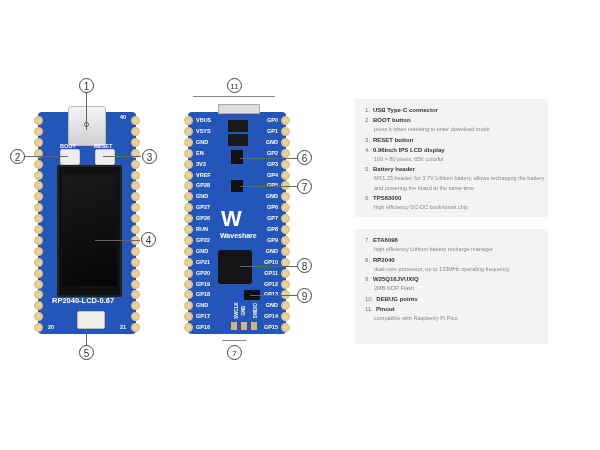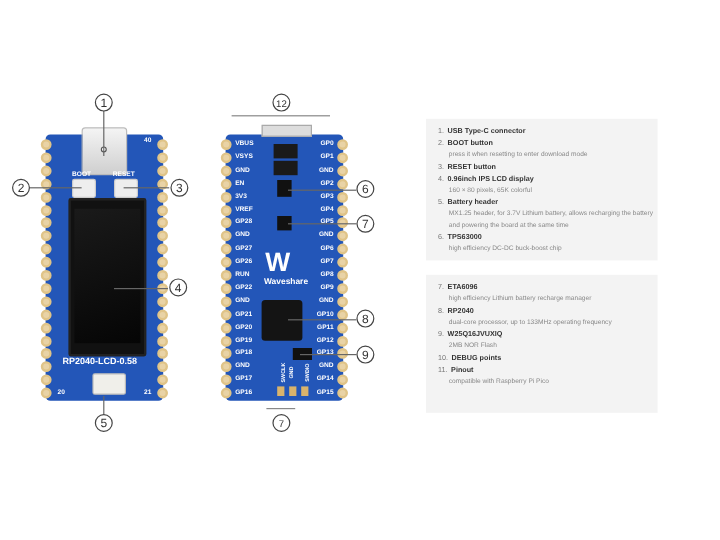--- a/index.html
+++ b/index.html
@@ -69,21 +69,21 @@
   <div class="dot" style="left:46px;top:10px;"></div>
   <span class="pin-label" style="left:82px;top:2px;">40</span>
 
   <span class="pin-label" style="left:22px;top:31px;">BOOT</span>
   <span class="pin-label" style="left:56px;top:31px;">RESET</span>
   <div style="position:absolute;left:22px;top:37px;width:18px;height:14px;background:#eee;border:1px solid #ccc;border-radius:2px;"></div>
   <div style="position:absolute;left:57px;top:37px;width:18px;height:14px;background:#eee;border:1px solid #ccc;border-radius:2px;"></div>
 
   <div style="position:absolute;left:19px;top:53px;width:61px;height:128px;background:#111;border:2px solid #222;border-radius:2px;"></div>
   <div style="position:absolute;left:24px;top:62px;width:55px;height:112px;background:linear-gradient(160deg,#1a1a1a,#050505);"></div>
-  <span class="pin-label" style="left:14px;top:184px;font-size:7.5px;">RP2040-LCD-0.58</span>
+  <span class="pin-label" style="left:14px;top:184px;font-size:7.5px;">RP2040-LCD-0.67</span>
 
   <div style="position:absolute;left:39px;top:199px;width:26px;height:16px;background:#f0efea;border:1px solid #bbb;border-radius:2px;"></div>
   <span class="pin-label" style="left:10px;top:212px;">20</span>
   <span class="pin-label" style="left:82px;top:212px;">21</span>
 </div>
 
 <div class="board" style="left:188px;top:112px;width:98px;height:222px;">
   <div id="right-pads-l">
       <div class="pad" style="left: -4px; top: 4px;"></div>
       <div class="pad" style="left: -4px; top: 14.9px;"></div>
@@ -201,21 +201,21 @@
 <div class="line" style="left:240px;top:186px;width:57px;height:1px;background:#666;"></div>
 <div class="line" style="left:240px;top:266px;width:57px;height:1px;background:#666;"></div>
 <div class="line" style="left:250px;top:295px;width:47px;height:1px;background:#666;"></div>
 <div class="line" style="left:222px;top:340px;width:24px;height:1px;background:#888;"></div>
 
 <div class="callout" style="left:79px;top:78px;">1</div>
 <div class="callout" style="left:10px;top:149px;">2</div>
 <div class="callout" style="left:142px;top:149px;">3</div>
 <div class="callout" style="left:141px;top:232px;">4</div>
 <div class="callout" style="left:79px;top:345px;">5</div>
-<div class="callout" style="left:227px;top:78px;font-size:8px;">12</div>
+<div class="callout" style="left:227px;top:78px;font-size:8px;">11</div>
 <div class="callout" style="left:297px;top:150px;">6</div>
 <div class="callout" style="left:297px;top:179px;">7</div>
 <div class="callout" style="left:297px;top:258px;">8</div>
 <div class="callout" style="left:297px;top:288px;">9</div>
 <div class="callout" style="left:227px;top:345px;font-size:8px;">7</div>
 
 <div class="panel" style="top:99px;height:118px;padding:6px 0 0 10px;box-sizing:border-box;">
   <div id="panel1-list">
       <div class="item"><span style="color: rgb(119, 119, 119); margin-right: 3px;">1.</span><b>USB Type-C connector</b></div>
       <div class="item"><span style="color: rgb(119, 119, 119); margin-right: 3px;">2.</span><b>BOOT button</b></div>

